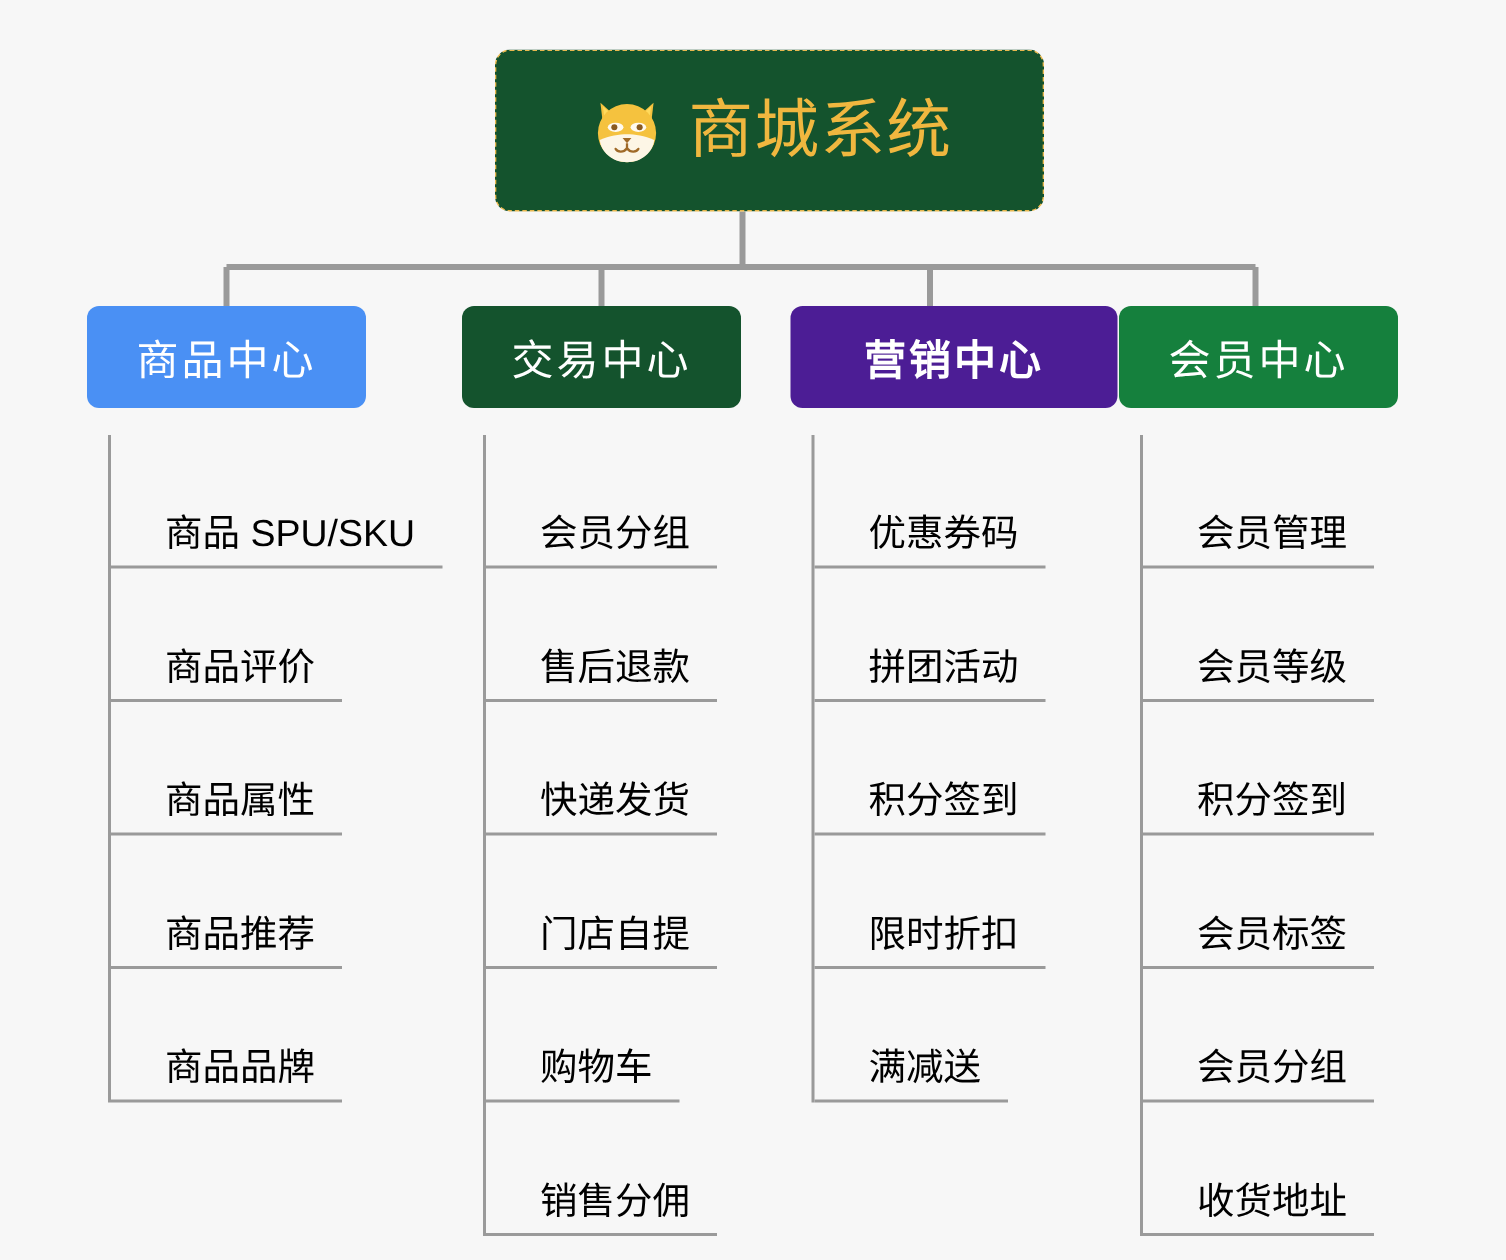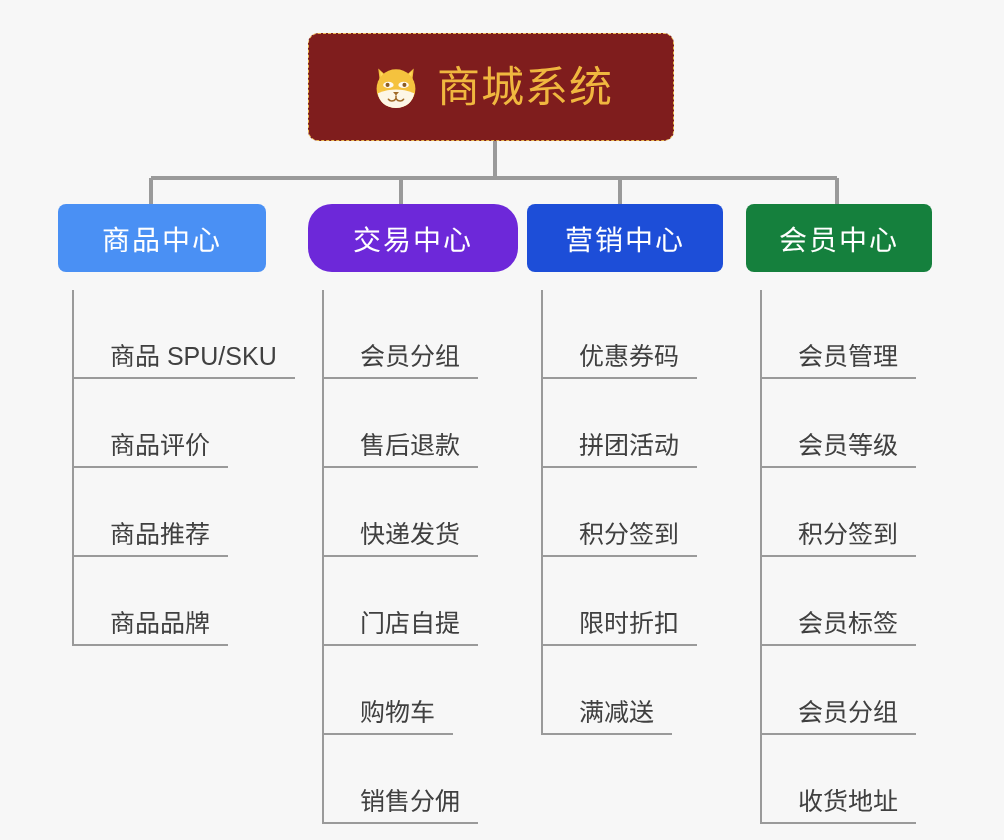--- a/index.html
+++ b/index.html
@@ -18,26 +18,26 @@
 
   #mindmap {
     position: relative;
     width: 1004px;
     height: 840px;
   }
 
   
   .root-node {
     position: absolute;
-    left: 308px;
+    left: 330px;
     top: 33px;
     width: 366px;
     height: 108px;
     box-sizing: border-box;
-    background: #7f1d1d;
+    background: #14532d;
     border: 1px dashed #e9b84e;
     border-radius: 10px;
     display: flex;
     align-items: center;
     justify-content: center;
     gap: 14px;
   }
   .root-icon {
     width: 54px;
     height: 54px;
@@ -77,23 +77,23 @@
     color: #ffffff;
     font-size: 28px;
     letter-spacing: 2px;
     white-space: nowrap;
   }
   .branch-b1 { left: 58px; }
   .branch-b2 { left: 308px; }
   .branch-b3 { left: 527px; }
   .branch-b4 { left: 746px; }
 
-  .branch-b1 .branch-head { width: 208px; background: #4a90f4; }
-  .branch-b2 .branch-head { width: 210px; background: #6d28d9; border-radius: 24px; }
-  .branch-b3 .branch-head { width: 196px; background: #1d4ed8; }
+  .branch-b1 .branch-head { width: 186px; background: #4a90f4; }
+  .branch-b2 .branch-head { width: 186px; background: #14532d; }
+  .branch-b3 .branch-head { width: 218px; background: #4c1d95; font-weight: bold; }
   .branch-b4 .branch-head { width: 186px; background: #15803d; }
 
   
   .leaf-list {
     position: relative;
     margin-top: 18px;
     margin-left: 14px;
     border-left: 2px solid #9a9a9a;
     padding-bottom: 0;
   }
@@ -102,21 +102,21 @@
     display: flex;
     align-items: flex-end;
     box-sizing: border-box;
   }
   .leaf-label {
     display: inline-block;
     border-bottom: 2px solid #9a9a9a;
     padding: 0 18px 7px 36px;
     font-size: 25px;
     line-height: 1.1;
-    color: #404040;
+    color: #000000;
     white-space: nowrap;
   }
 </style>
 </head>
 <body>
 
 <div id="mindmap">
 
   <svg id="connectors" viewBox="0 0 1004 840" width="1004" height="840" aria-hidden="true">
     <g stroke="#9a9a9a" stroke-width="4" fill="none" stroke-linecap="butt">
@@ -157,20 +157,23 @@
       <span>商品中心</span>
     </div>
     <div class="leaf-list">
       <div class="leaf-item">
         <span class="leaf-label">商品 SPU/SKU</span>
       </div>
       <div class="leaf-item">
         <span class="leaf-label">商品评价</span>
       </div>
       <div class="leaf-item">
+        <span class="leaf-label">商品属性</span>
+      </div>
+      <div class="leaf-item">
         <span class="leaf-label">商品推荐</span>
       </div>
       <div class="leaf-item">
         <span class="leaf-label">商品品牌</span>
       </div>
     </div>
   </div>
 
   <div class="branch branch-b2">
     <div class="branch-head">

